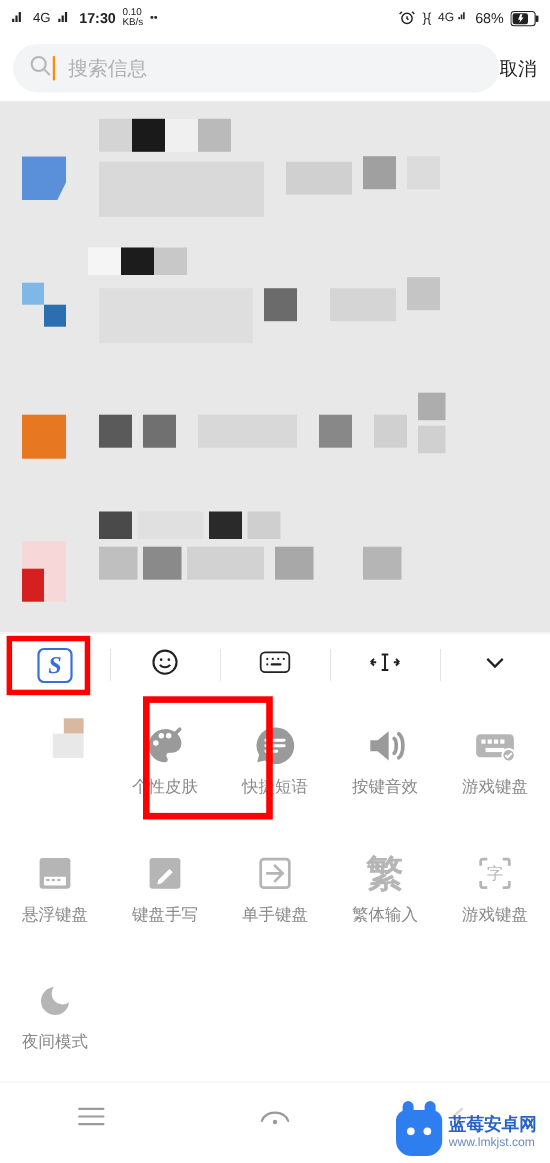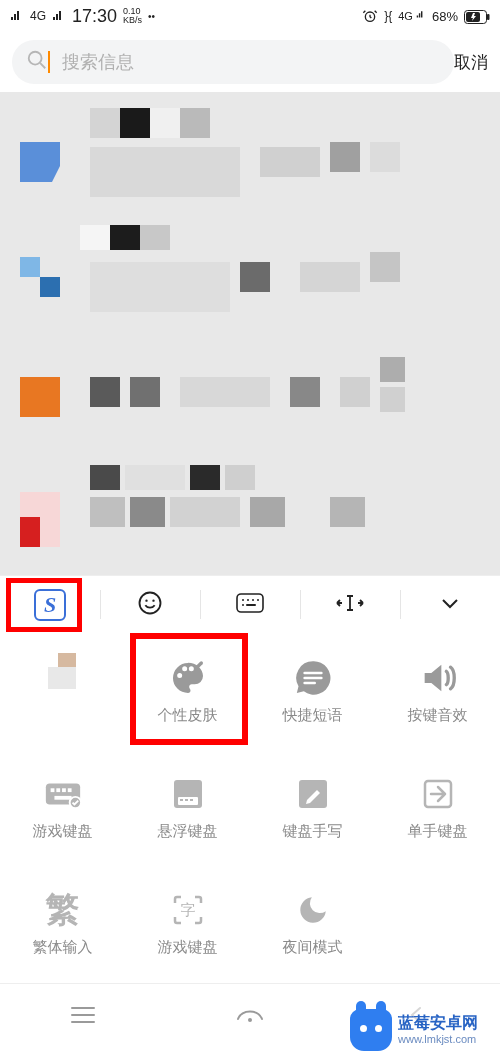--- a/index.html
+++ b/index.html
@@ -2,21 +2,21 @@
 <html><head>
 <meta charset="utf-8">
 <style>
   * { box-sizing: border-box; margin: 0; padding: 0; }
   html, body { width: 500px; height: 1057px; font-family: -apple-system, "PingFang SC", "Microsoft YaHei", sans-serif; background: #fff; overflow: hidden; position: relative; }
 
   
   .status-bar { height: 32px; display: flex; align-items: center; justify-content: space-between; padding: 0 10px; font-size: 13px; color: #222; }
   .status-left, .status-right { display: flex; align-items: center; gap: 6px; }
   .status-left .sig { font-size: 12px; }
-  .status-time { font-weight: 400; font-size: 18px; }
+  .status-time { font-weight: 700; font-size: 13px; }
   .status-kbs { font-size: 9px; line-height: 1; }
   .status-right svg, .status-right span { vertical-align: middle; }
 
   
   .search-row { height: 60px; display: flex; align-items: center; padding: 0 12px; }
   .search-box { flex: 1; height: 44px; background: #f3f4f5; border-radius: 22px; display: flex; align-items: center; padding: 0 14px; color: #999; }
   .search-box svg { flex-shrink: 0; }
   .search-input { flex: 1; border: none; background: transparent; font-size: 18px; color: #999; outline: none; margin-left: 8px; }
   .search-input::placeholder { color: #b0b0b0; }
   .cursor-bar { width: 2px; height: 22px; background: #ff8a00; margin-right: 4px; }
@@ -75,37 +75,37 @@
 
   
   .kb-toolbar { height: 58px; background: #fff; display: flex; border-top: 1px solid #eee; position: relative; }
   .kb-toolbar .tcell { flex: 1; display: flex; align-items: center; justify-content: center; position: relative; }
   .kb-toolbar .tcell + .tcell::before { content:""; position:absolute; left:0; top:14px; bottom:14px; width:1px; background:#e5e5e5; }
   .red-box-1 { position:absolute; left:6px; top:2px; width:76px; height:54px; border:5px solid #ff0000; pointer-events:none; }
   .sogou-logo { width:32px; height:32px; border:2px solid #3a6fd8; border-radius:6px; display:flex; align-items:center; justify-content:center; color:#3a6fd8; font-weight:bold; font-style:italic; font-size:22px; font-family: Georgia, serif; }
 
   
   .kb-panel { background:#fff; height: 350px; position: relative; }
-  .kb-grid { display:grid; grid-template-columns: repeat(4,1fr); grid-template-rows: repeat(3,116px); }
+  .kb-grid { display:grid; grid-template-columns: repeat(5,1fr); grid-template-rows: repeat(3,116px); }
   .kb-gcell { display:flex; flex-direction:column; align-items:center; justify-content:center; gap:8px; color:#8a8a8a; }
   .kb-gcell .glabel { font-size:15px; font-family: "KaiTi","STKaiti",serif; }
   .kb-gcell .gicon { width:40px; height:40px; display:flex; align-items:center; justify-content:center; color:#9a9a9a; }
   .red-box-2 { position:absolute; left:130px; top:0px; width:118px; height:112px; border:6px solid #ff0000; pointer-events:none; }
   .cell0 .gicon { filter: blur(2px); }
   .cell0 .glabel { filter: blur(2px); }
   .cell0pix { position:absolute; left:48px; top:20px; width:36px; height:36px; }
   .cell0pix::before { content:""; position:absolute; left:10px; top:0; width:18px; height:14px; background:#d6b9a0; }
   .cell0pix::after { content:""; position:absolute; left:0; top:14px; width:28px; height:22px; background:#e8e8e8; }
 
   
   .nav-bar { height: 62px; display:flex; align-items:center; justify-content:space-around; border-top:1px solid #eee; background:#fff; }
   .nav-bar .navbtn { width:60px; height:40px; display:flex; align-items:center; justify-content:center; color:#8a8a8a; }
 
   
-  .watermark { position:absolute; right:18px; bottom:4px; display:flex; align-items:center; gap:6px; background:rgba(255,255,255,0.6); padding:2px 4px; }
+  .watermark { position:absolute; right:8px; bottom:4px; display:flex; align-items:center; gap:6px; background:rgba(255,255,255,0.6); padding:2px 4px; }
   .wm-logo { width:42px; height:42px; background:#2f7ef0; border-radius:10px 10px 14px 14px; position:relative; display:flex; align-items:center; justify-content:center; }
   .wm-logo::before { content:""; position:absolute; width:10px; height:14px; background:#2f7ef0; top:-8px; left:6px; border-radius:5px 5px 0 0; }
   .wm-logo::after { content:""; position:absolute; width:10px; height:14px; background:#2f7ef0; top:-8px; right:6px; border-radius:5px 5px 0 0; }
   .wm-eyes { position:relative; width:22px; height:10px; }
   .wm-eyes::before, .wm-eyes::after { content:""; position:absolute; width:7px; height:7px; background:#fff; border-radius:50%; top:0; }
   .wm-eyes::before { left:0; } .wm-eyes::after { right:0; }
   .wm-text { display:flex; flex-direction:column; line-height:1.15; }
   .wm-title { font-size:16px; color:#2763c4; font-weight:600; }
   .wm-url { font-size:11px; color:#6a8bc0; }
 </style>

